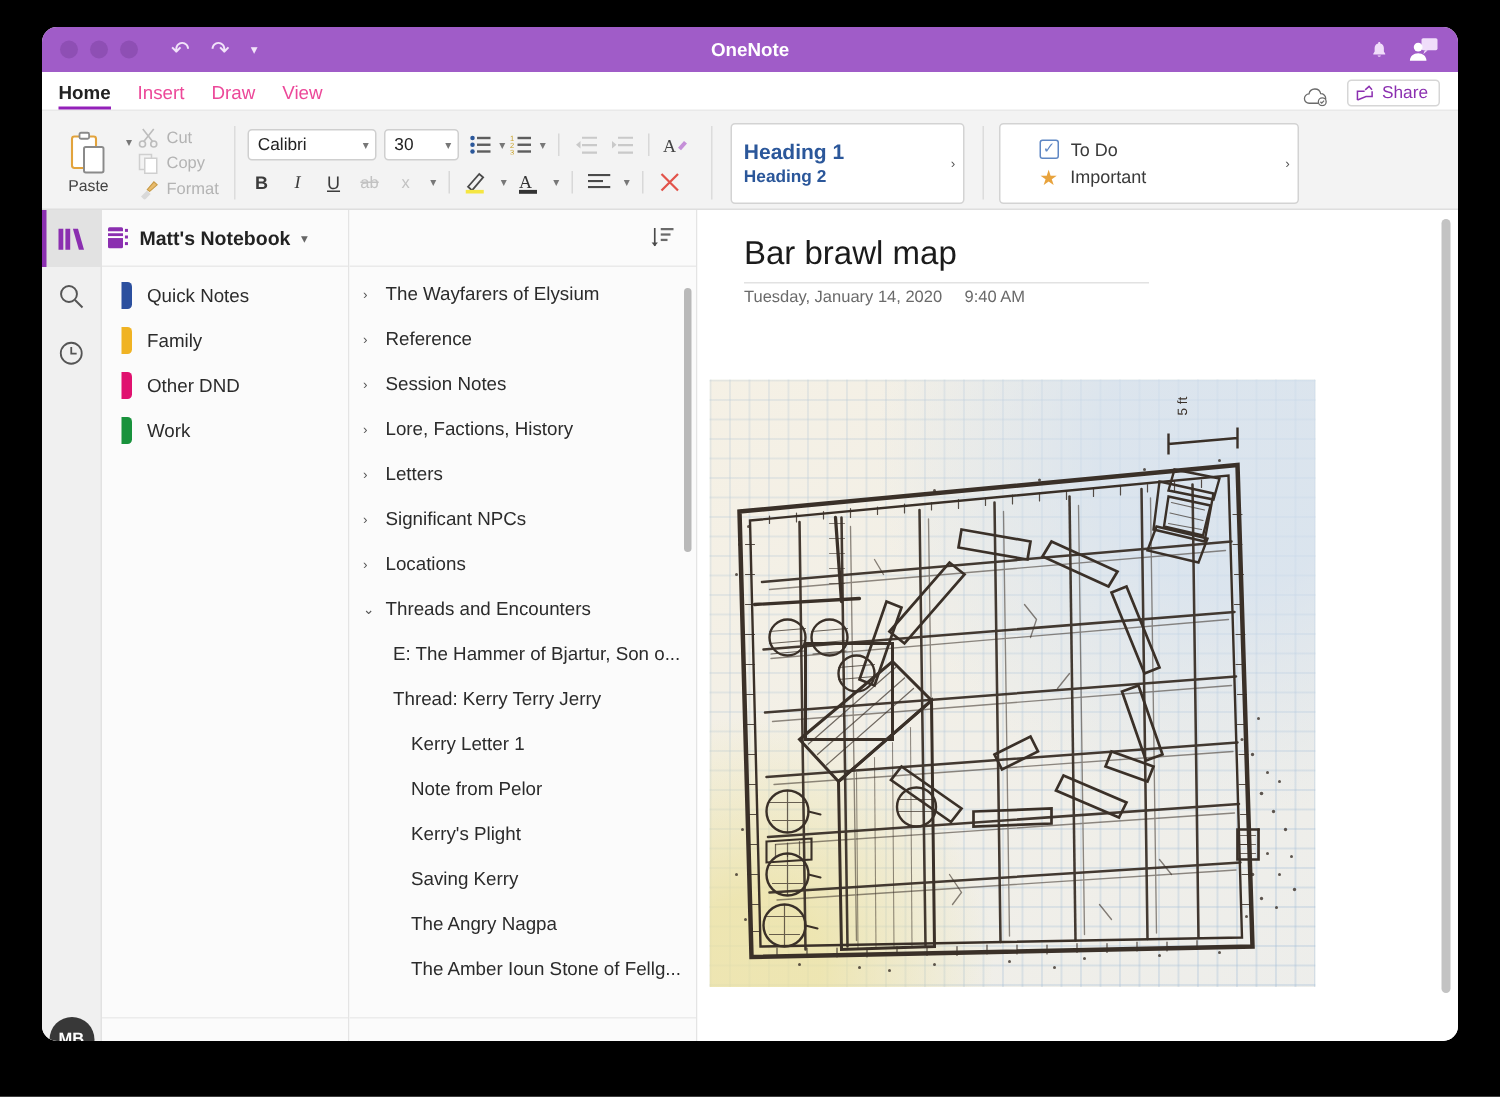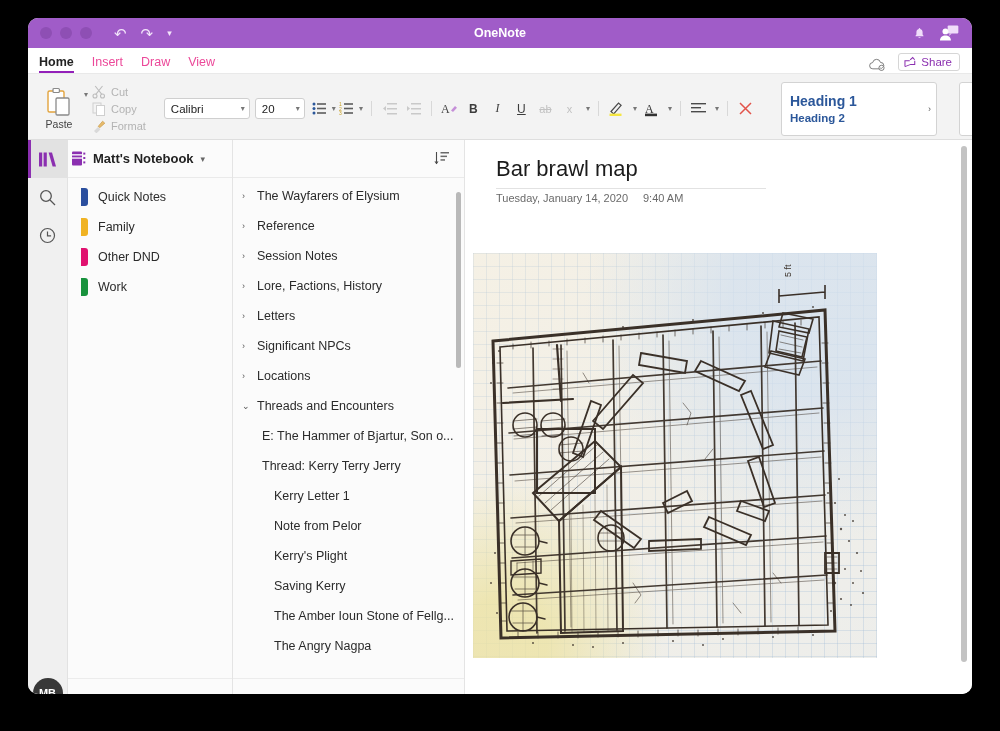--- a/index.html
+++ b/index.html
@@ -75,21 +75,21 @@
   
   .paste-cell { display: flex; flex-direction: column; align-items: center; width: 46px; }
   .paste-ico { width: 26px; height: 30px; position: relative; }
   .paste-lbl { font-size: 10.5px; color: #444; margin-top: 1px; }
   .caret { font-size: 8px; color: #777; margin-left: 2px; }
   .cut-col { display: flex; flex-direction: column; gap: 3px; margin-left: 4px; }
   .cc-row { display: flex; align-items: center; gap: 5px; font-size: 11px; color: #b3b3b3; }
   .cc-row .gi { width: 14px; height: 14px; display: block; }
 
   
-  .fontgrp { display: flex; flex-direction: row; gap: 5px; padding: 0 6px; justify-content: center; }
+  .fontgrp { display: flex; flex-direction: column; gap: 5px; padding: 0 6px; justify-content: center; }
   .frow { display: flex; align-items: center; gap: 5px; }
   .combo {
     border: 1px solid #cfcfcf; background: #fff; border-radius: 3px;
     height: 21px; display: flex; align-items: center; padding: 0 4px 0 6px;
     font-size: 11.5px; color: #222;
   }
   .combo .cv { flex: 1; }
   .combo .cd { font-size: 8px; color: #777; margin-left: 6px; }
   .fname { width: 86px; }
   .fsize { width: 50px; }
@@ -336,21 +336,21 @@
 
     <div class="rsep"></div>
 
     <div class="fontgrp">
       <div class="frow">
         <div class="combo fname">
           <span class="cv">Calibri</span>
           <span class="cd">▾</span>
         </div>
         <div class="combo fsize">
-          <span class="cv">20</span>
+          <span class="cv">30</span>
           <span class="cd">▾</span>
         </div>
         <div class="split">
           <span class="ibtn">
             <svg width="15" height="13" viewBox="0 0 15 13">
               <circle cx="2" cy="2" r="1.5" fill="#2b579a"></circle>
                 <rect x="5" y="1.2" width="9" height="1.6" fill="#5d5d5d"></rect>
               <circle cx="2" cy="6.5" r="1.5" fill="#2b579a"></circle>
                 <rect x="5" y="5.7" width="9" height="1.6" fill="#5d5d5d"></rect>
               <circle cx="2" cy="11" r="1.5" fill="#2b579a"></circle>
@@ -581,24 +581,24 @@
         <div class="pg-item lvl2">
             <span>Note from Pelor</span>
           </div>
         <div class="pg-item lvl2">
             <span>Kerry's Plight</span>
           </div>
         <div class="pg-item lvl2">
             <span>Saving Kerry</span>
           </div>
         <div class="pg-item lvl2">
+            <span>The Angry Nagpa</span>
+          </div>
+        <div class="pg-item lvl2">
             <span>The Amber Ioun Stone of Fellg...</span>
-          </div>
-        <div class="pg-item lvl2">
-            <span>The Angry Nagpa</span>
           </div>
         <div class="pg-scroll"></div>
       </div>
       <div class="add-row">Add page</div>
     </div>
 
     <div class="content">
       <div class="page-title">Bar brawl map</div>
       <div class="title-rule"></div>
       <div class="page-date">Tuesday, January 14, 2020</div>

